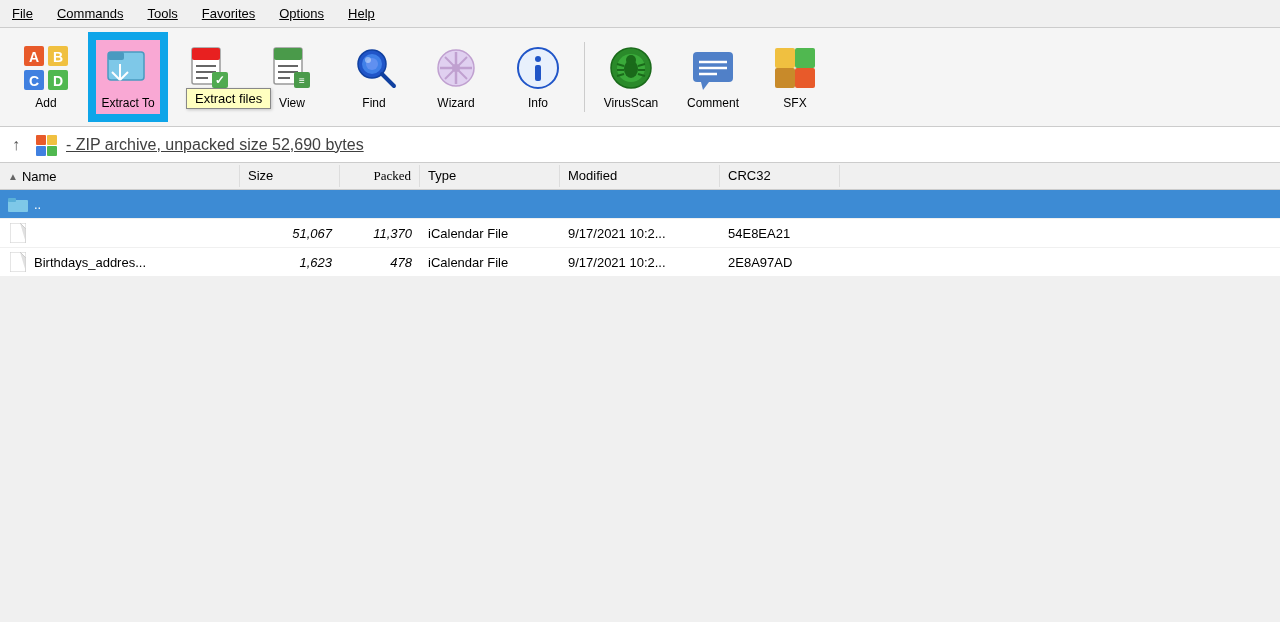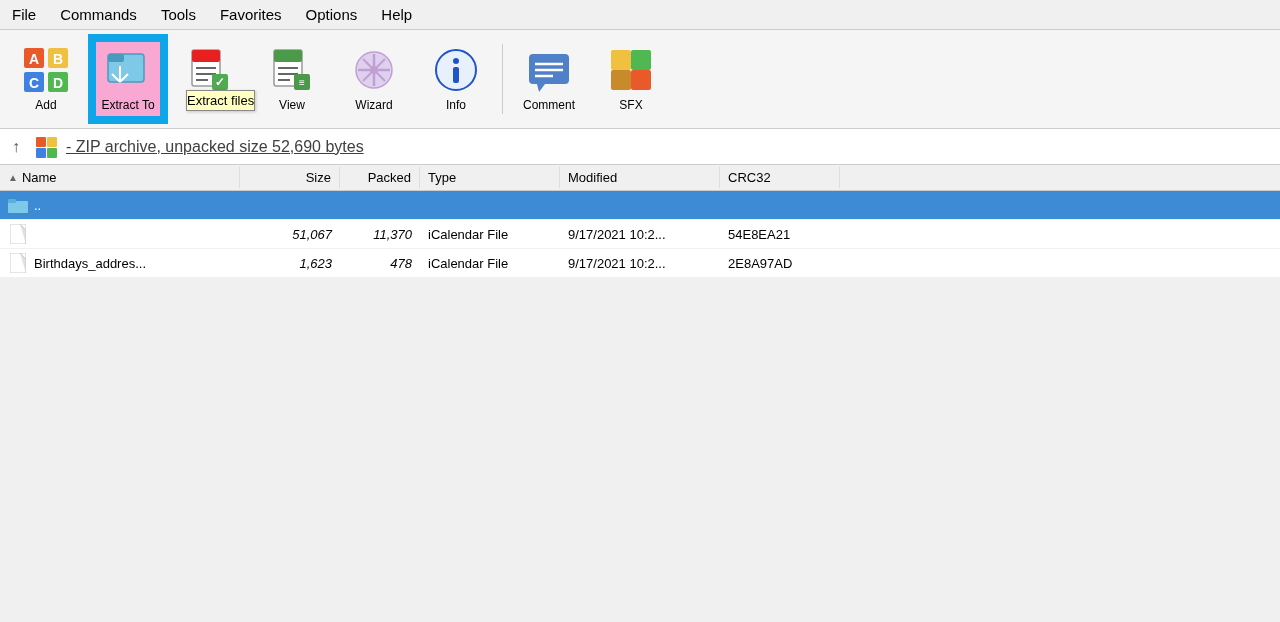--- a/index.html
+++ b/index.html
@@ -18,21 +18,22 @@
       display: flex;
       align-items: center;
       background: #f0f0f0;
       padding: 4px 8px;
       border-bottom: 1px solid #ccc;
       gap: 16px;
     }
     .menu-item {
       cursor: pointer;
       padding: 2px 4px;
-      font-size: 15px;
+      font-size: 13px;
+      text-decoration: underline;
     }
 
     
     .toolbar {
       display: flex;
       align-items: center;
       background: #f5f5f5;
       border-bottom: 1px solid #ccc;
       padding: 4px 6px;
       gap: 2px;
@@ -74,21 +75,21 @@
       margin: 0 4px;
     }
 
     
     .tooltip {
       position: absolute;
       top: 48px;
       left: 90px;
       background: #ffffc0;
       border: 1px solid #888;
-      padding: 2px 0;
+      padding: 2px 8px;
       font-size: 13px;
       white-space: nowrap;
       z-index: 100;
       box-shadow: 1px 1px 3px rgba(0,0,0,0.2);
     }
 
     
     .address-bar {
       display: flex;
       align-items: center;
@@ -256,20 +257,32 @@
         <line x1="10" y1="28" x2="30" y2="28" stroke="#666" stroke-width="2"></line>
         <line x1="10" y1="34" x2="22" y2="34" stroke="#666" stroke-width="2"></line>
         <rect x="26" y="28" width="16" height="16" rx="2" fill="#4a9a4a"></rect>
         <text x="34" y="40" text-anchor="middle" fill="white" font-size="10">≡</text>
       </svg>
     </div>
     <span class="toolbar-label">View</span>
   </div>
 
 
+  <div class="toolbar-btn">
+    <div class="toolbar-icon">
+      <svg width="48" height="48" viewBox="0 0 48 48">
+        <circle cx="22" cy="20" r="14" fill="#2055c8" stroke="#1040a0" stroke-width="1.5"></circle>
+        <circle cx="22" cy="20" r="10" fill="#4080e8"></circle>
+        <line x1="32" y1="30" x2="44" y2="42" stroke="#1040a0" stroke-width="4" stroke-linecap="round"></line>
+        <circle cx="22" cy="20" r="6" fill="#6090f0"></circle>
+        <circle cx="18" cy="16" r="3" fill="rgba(255,255,255,0.4)"></circle>
+      </svg>
+    </div>
+    <span class="toolbar-label">Find</span>
+  </div>
 
   <div class="toolbar-btn">
     <div class="toolbar-icon">
       <svg width="48" height="48" viewBox="0 0 48 48">
 
         <circle cx="24" cy="24" r="18" fill="#e0d0f0" stroke="#c0a0d0" stroke-width="1.5"></circle>
         <line x1="24" y1="8" x2="24" y2="40" stroke="#c0a0d0" stroke-width="2.5"></line>
         <line x1="8" y1="24" x2="40" y2="24" stroke="#c0a0d0" stroke-width="2.5"></line>
         <line x1="13" y1="13" x2="35" y2="35" stroke="#c0a0d0" stroke-width="2"></line>
         <line x1="35" y1="13" x2="13" y2="35" stroke="#c0a0d0" stroke-width="2"></line>
@@ -285,20 +298,39 @@
         <circle cx="24" cy="24" r="20" fill="#e8f0fc" stroke="#2055c8" stroke-width="2"></circle>
         <circle cx="24" cy="15" r="3" fill="#2055c8"></circle>
         <rect x="21" y="21" width="6" height="16" rx="2" fill="#2055c8"></rect>
       </svg>
     </div>
     <span class="toolbar-label">Info</span>
   </div>
 
   <div class="toolbar-separator"></div>
 
+  <div class="toolbar-btn">
+    <div class="toolbar-icon">
+      <svg width="48" height="48" viewBox="0 0 48 48">
+        <circle cx="24" cy="24" r="20" fill="#2a8a2a" stroke="#1a6a1a" stroke-width="1.5"></circle>
+        <circle cx="24" cy="24" r="14" fill="#3aaa3a"></circle>
+
+        <ellipse cx="24" cy="25" rx="7" ry="9" fill="#1a6a1a"></ellipse>
+        <circle cx="24" cy="16" r="5" fill="#1a6a1a"></circle>
+
+        <line x1="17" y1="22" x2="10" y2="20" stroke="#1a6a1a" stroke-width="2"></line>
+        <line x1="17" y1="26" x2="10" y2="26" stroke="#1a6a1a" stroke-width="2"></line>
+        <line x1="17" y1="30" x2="10" y2="32" stroke="#1a6a1a" stroke-width="2"></line>
+        <line x1="31" y1="22" x2="38" y2="20" stroke="#1a6a1a" stroke-width="2"></line>
+        <line x1="31" y1="26" x2="38" y2="26" stroke="#1a6a1a" stroke-width="2"></line>
+        <line x1="31" y1="30" x2="38" y2="32" stroke="#1a6a1a" stroke-width="2"></line>
+      </svg>
+    </div>
+    <span class="toolbar-label">VirusScan</span>
+  </div>
 
   <div class="toolbar-btn">
     <div class="toolbar-icon">
       <svg width="48" height="48" viewBox="0 0 48 48">
         <rect x="4" y="8" width="40" height="30" rx="4" fill="#5080c8"></rect>
         <polygon points="12,38 20,38 14,46" fill="#5080c8"></polygon>
         <line x1="10" y1="18" x2="38" y2="18" stroke="white" stroke-width="2.5"></line>
         <line x1="10" y1="24" x2="38" y2="24" stroke="white" stroke-width="2.5"></line>
         <line x1="10" y1="30" x2="28" y2="30" stroke="white" stroke-width="2.5"></line>
       </svg>
@@ -332,24 +364,24 @@
     </svg>
   </span>
   <span class="address-text">- ZIP archive, unpacked size 52,690 bytes</span>
 </div>
 
 <div class="col-headers">
   <div class="col-header">
     <span class="sort-indicator">▲</span>
     <span>Name</span>
   </div>
-  <div class="col-header" style="text-align:right;">
+  <div class="col-header" style="text-align:left;">
     <span>Size</span>
   </div>
-  <div class="col-header" style="text-align:right;">
+  <div class="col-header" style="text-align:right;font-family:Liberation Serif, serif;">
     <span>Packed</span>
   </div>
   <div class="col-header">
     <span>Type</span>
   </div>
   <div class="col-header">
     <span>Modified</span>
   </div>
   <div class="col-header">
     <span>CRC32</span>

